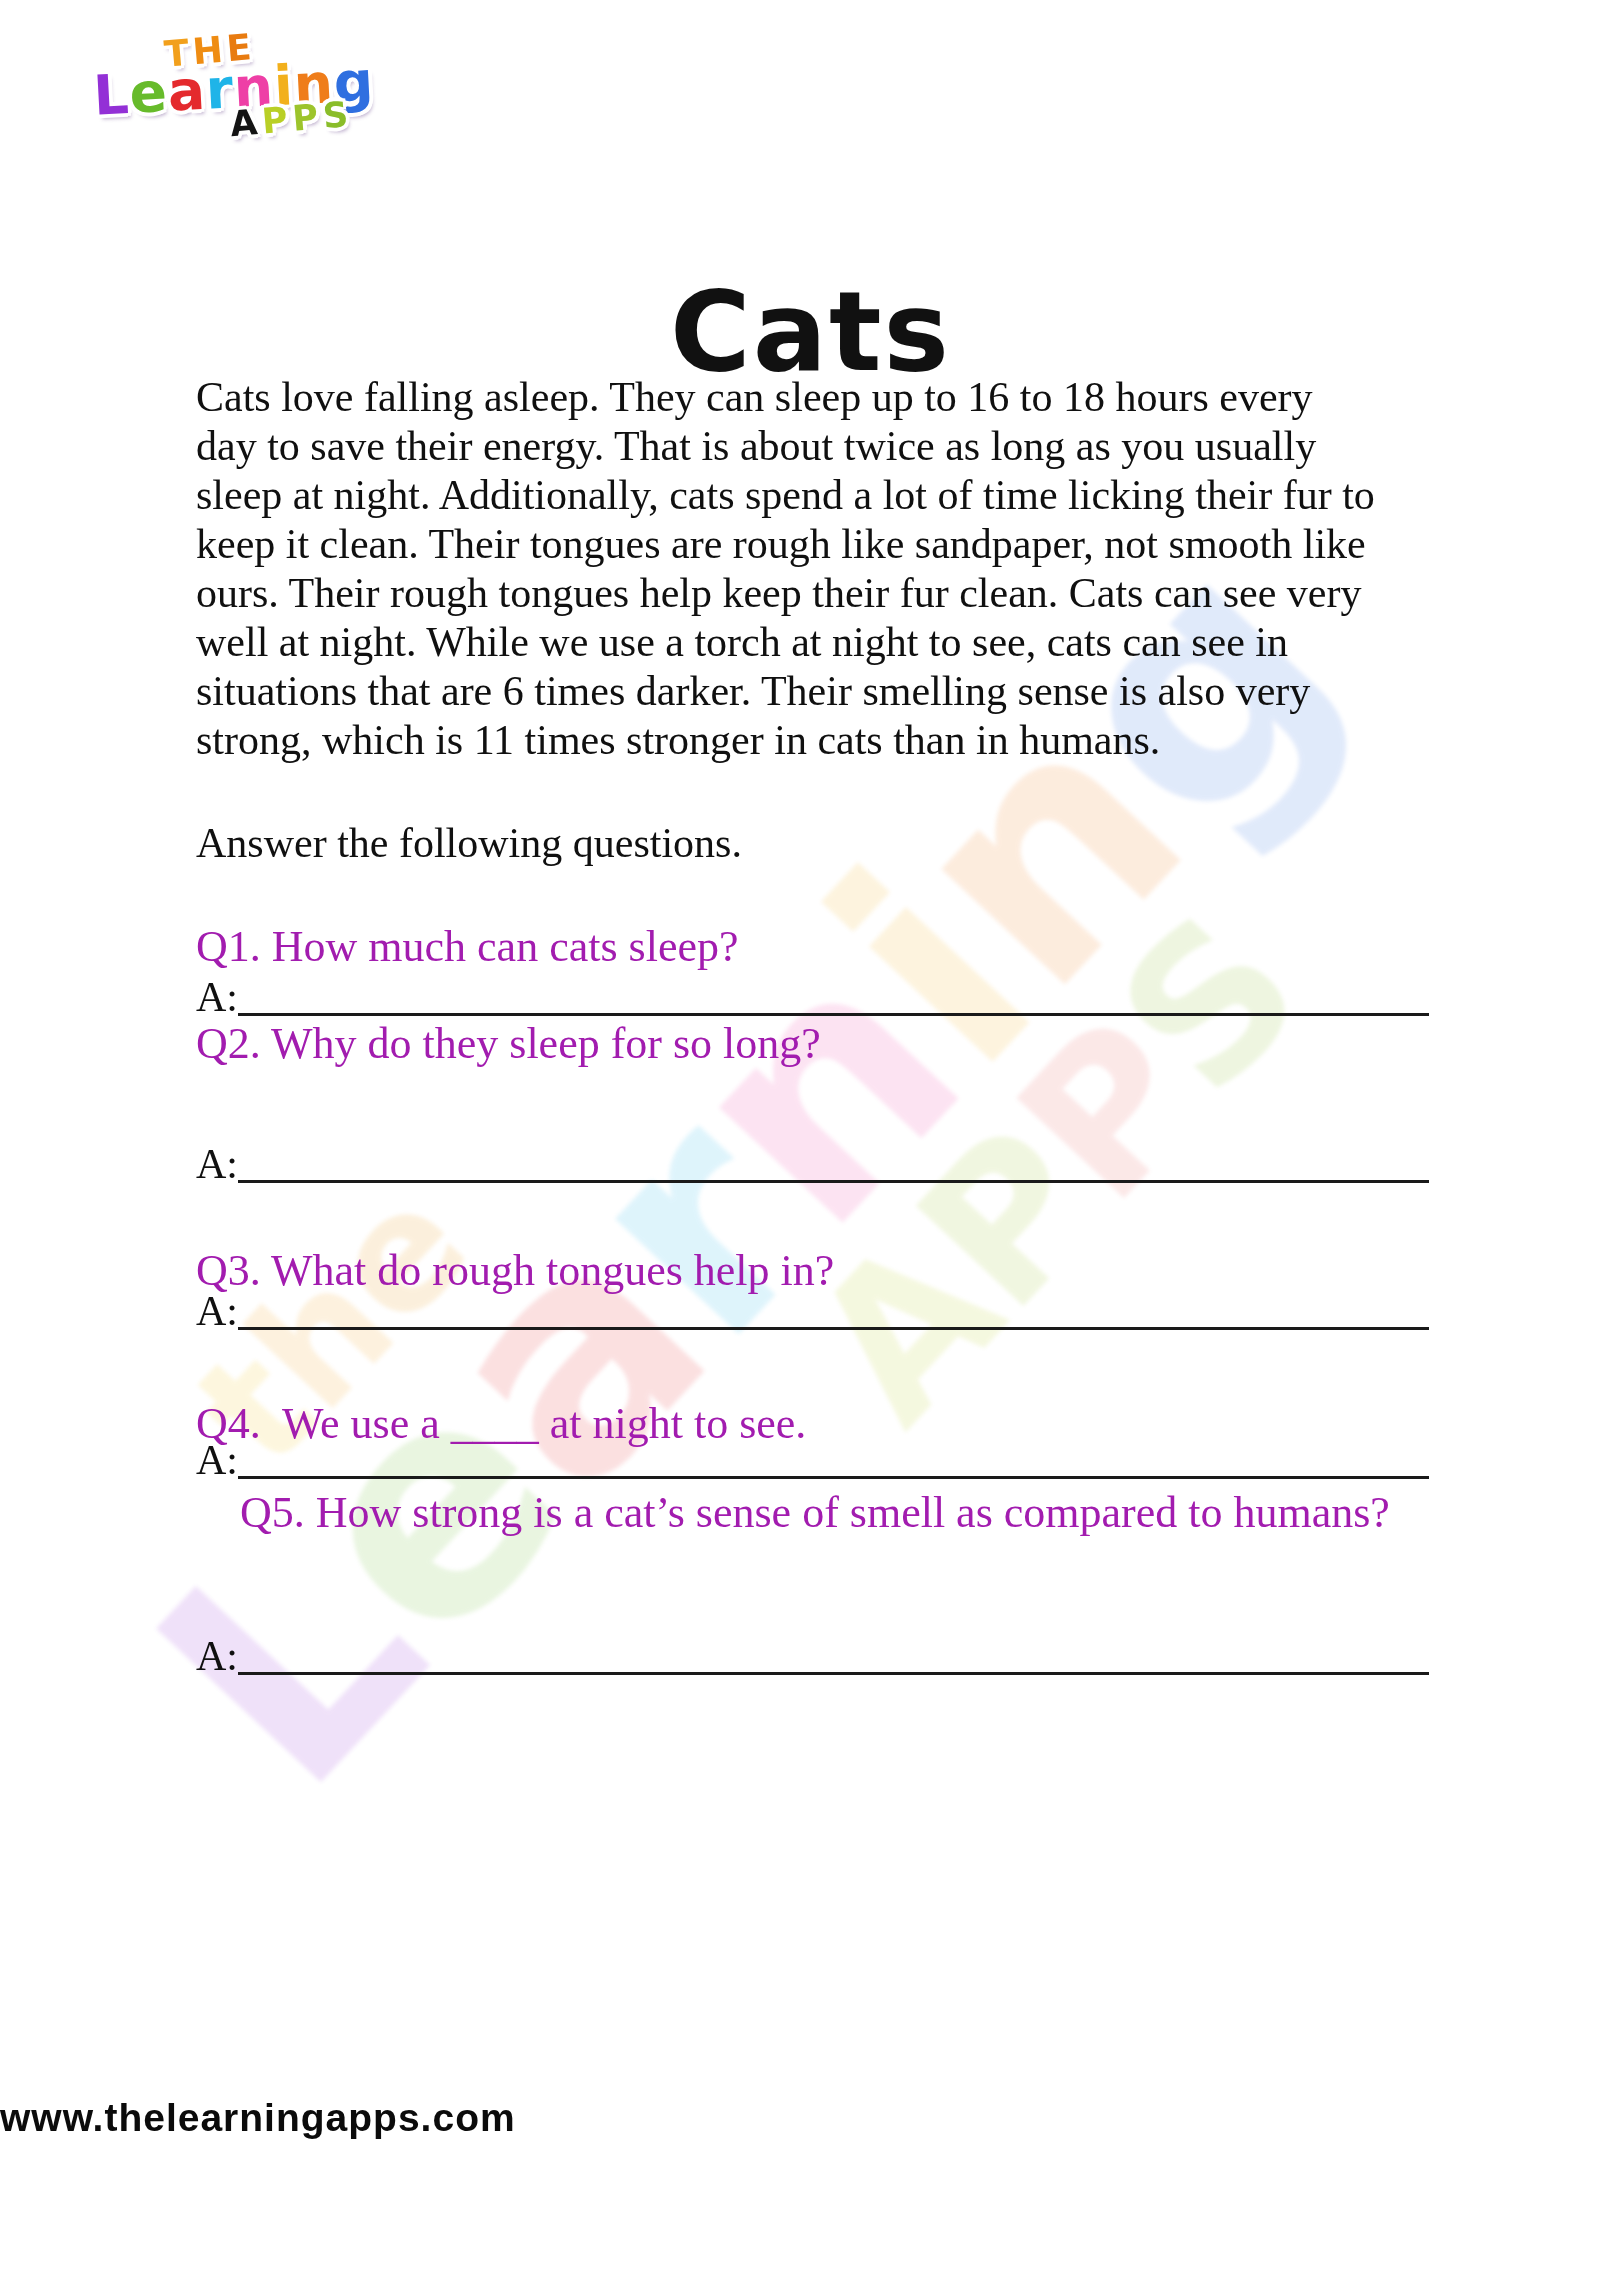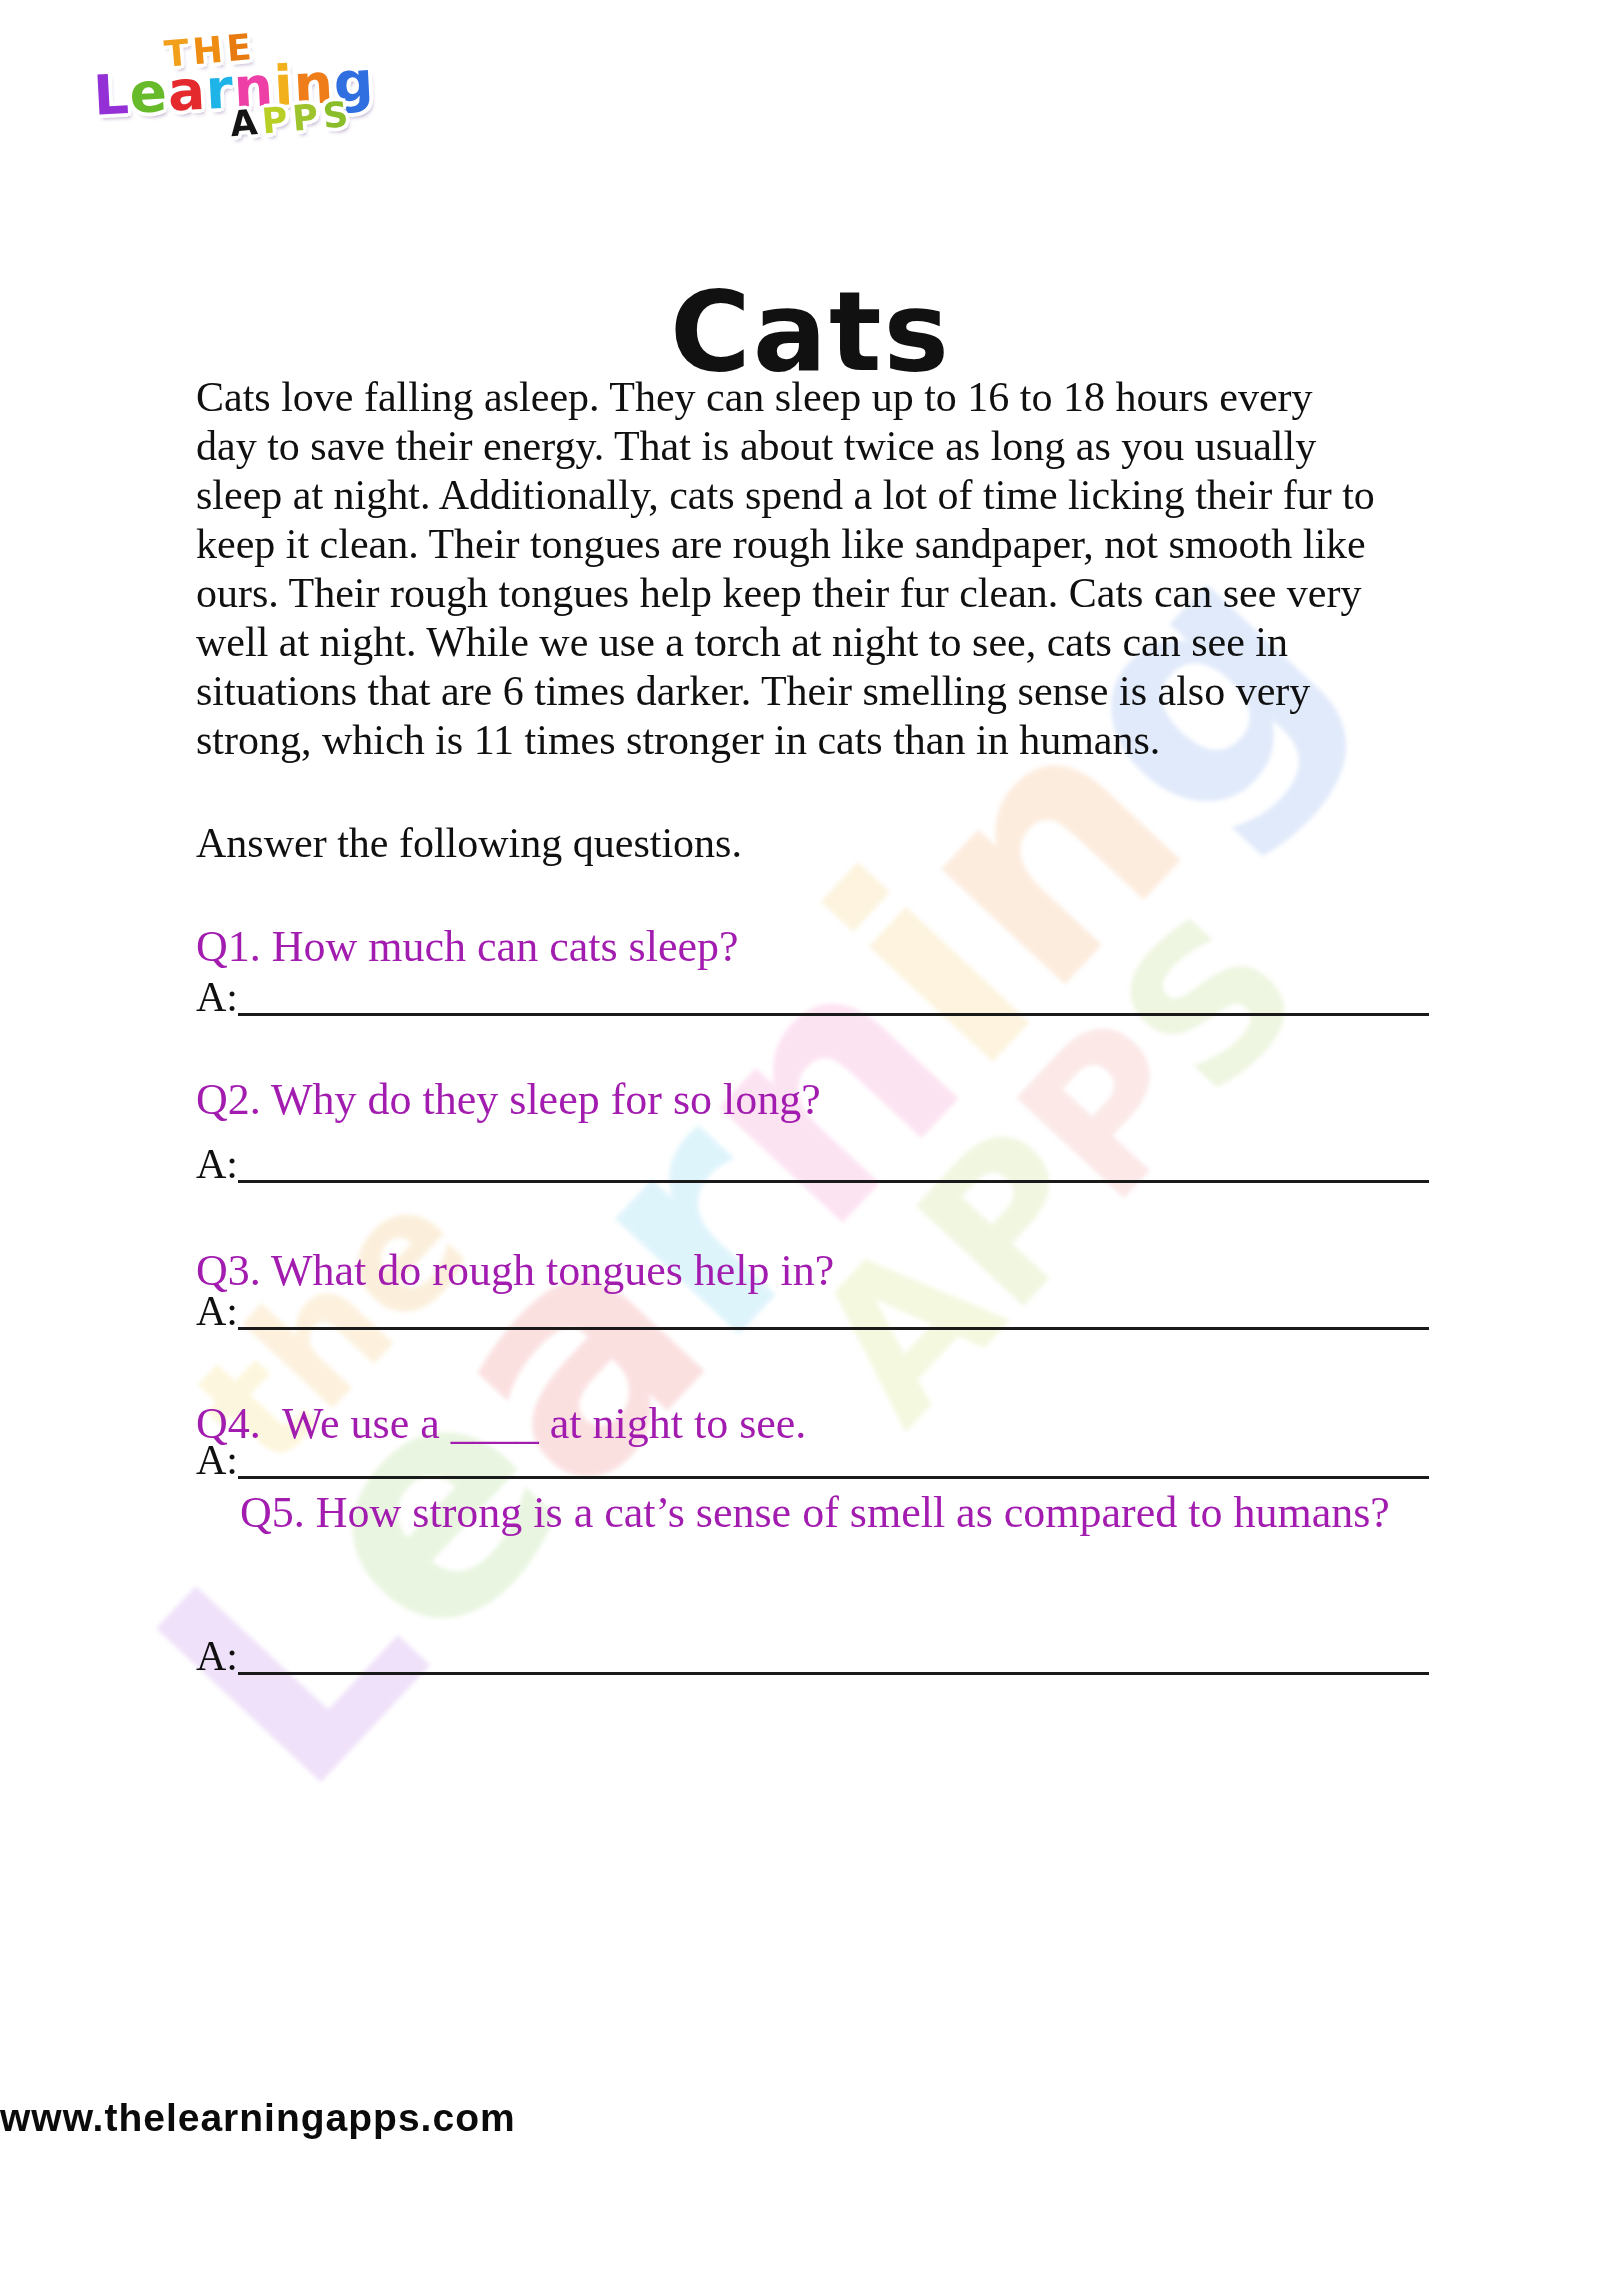--- a/index.html
+++ b/index.html
@@ -60,21 +60,21 @@
     position:absolute; left:196px; font-size:44px; color:#a21caf; white-space:pre-wrap;
   }
   .answer-row {
     position:absolute; left:196px; width:1233px; height:53px;
     display:flex; align-items:flex-end; font-size:42px; color:#101010;
   }
   .answer-line {
     flex:1 1 auto; height:0; border-bottom:3.9px solid #1a1a1a; margin-bottom:4.9px;
   }
   .q1-label { top:921px;  } .q1-answer { top:968px;  }
-  .q2-label { top:1074px;text-align:right; } .q2-answer { top:1135px; }
+  .q2-label { top:1018px;text-align:right; } .q2-answer { top:1135px; }
   .q3-label { top:1245px; } .q3-answer { top:1282px; }
   .q4-label { top:1398px; } .q4-answer { top:1431px; }
   .q5-label { top:1487px;margin-left:44px; } .q5-answer { top:1627px; }
 
   
   .footer {
     position:absolute; top:2096px; left:0; width:100%; text-align:left;
     font-family:"Liberation Sans", sans-serif; font-weight:700;
     font-size:39px; letter-spacing:1px; color:#0b0b0b;
   }

